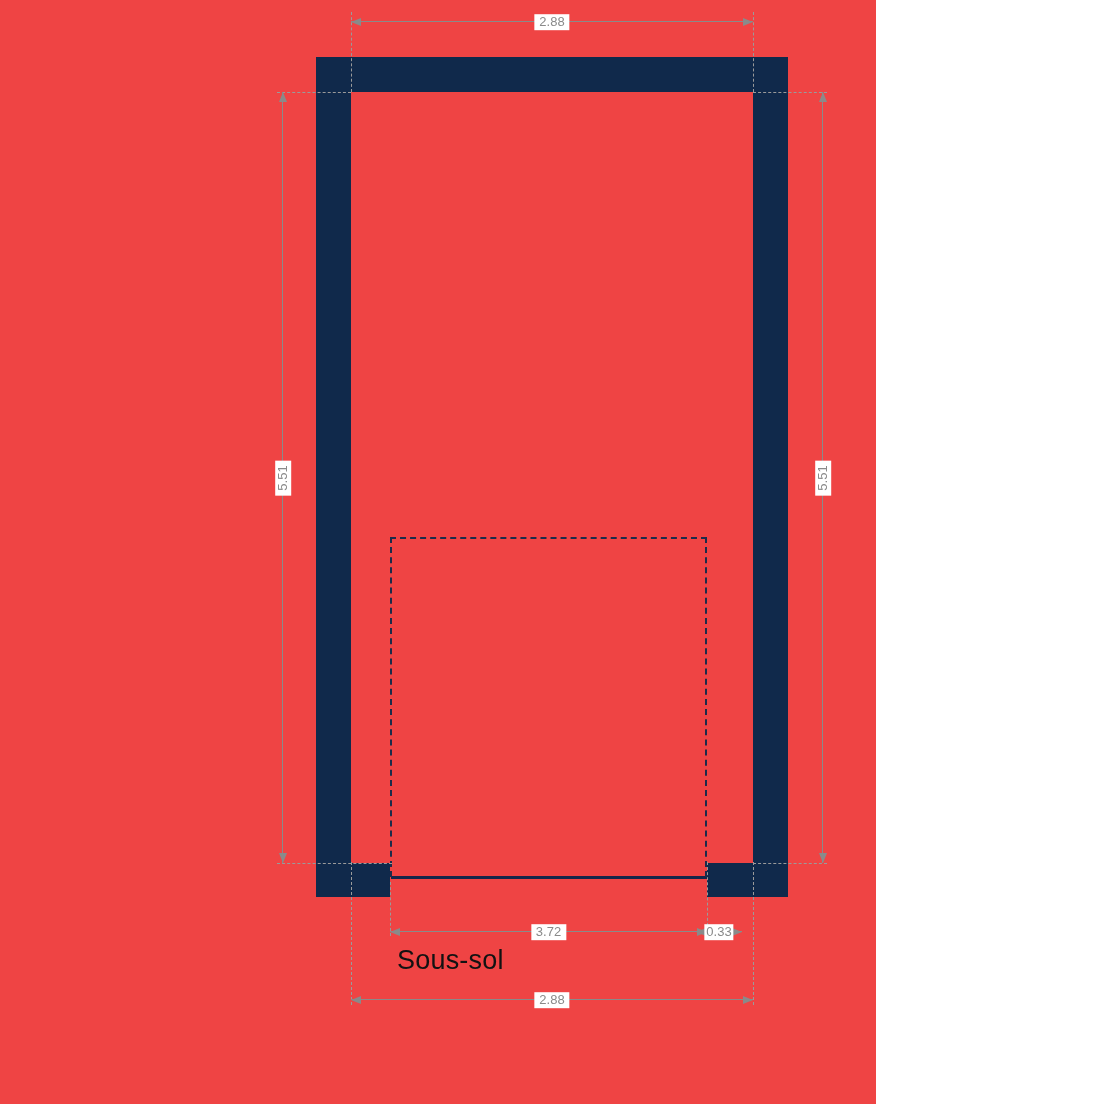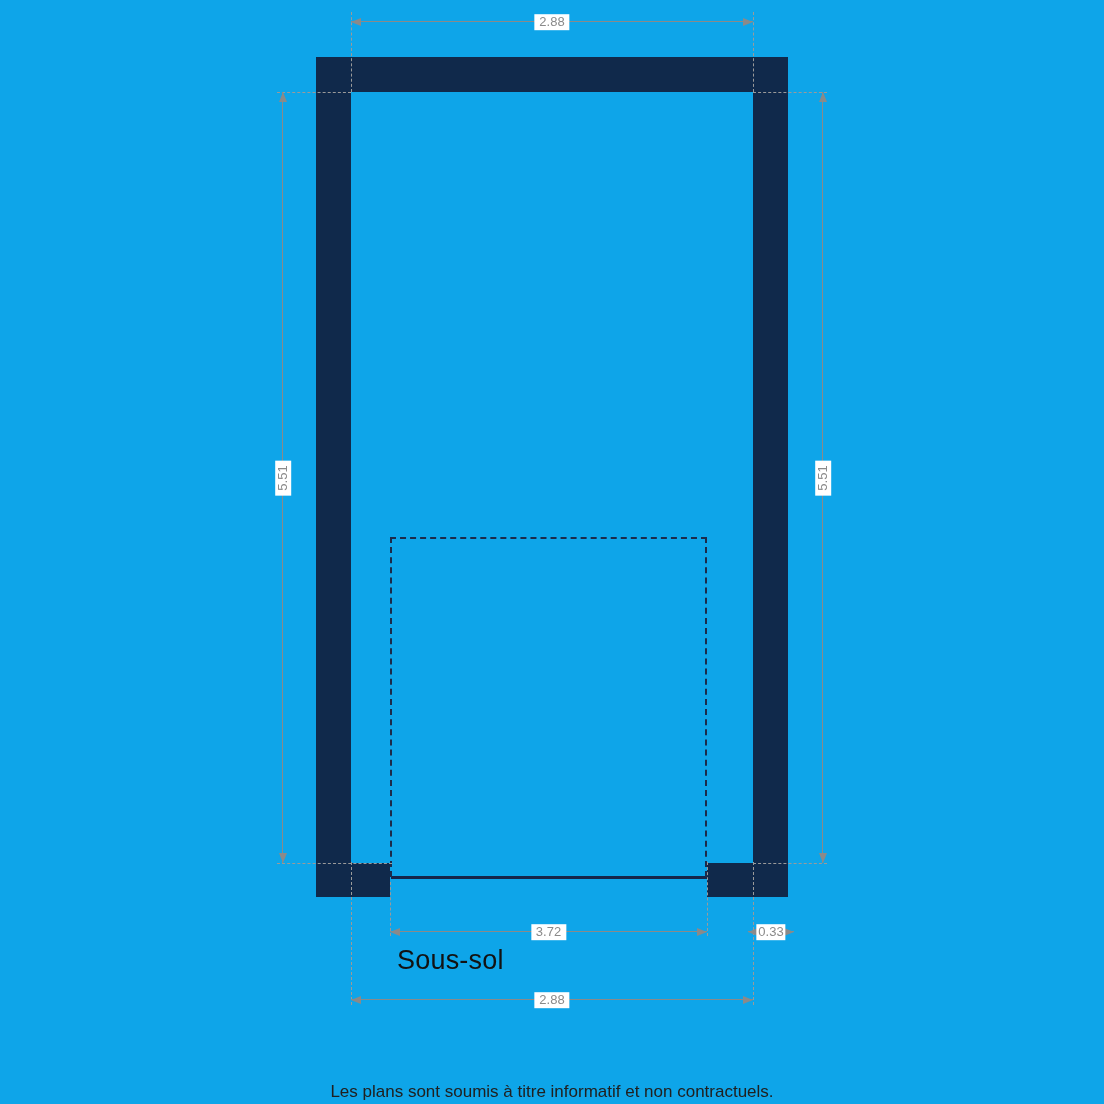--- a/index.html
+++ b/index.html
@@ -1,20 +1,20 @@
 <!DOCTYPE html>
 <html><head>
 <meta charset="utf-8">
 <style>
   html, body { margin: 0; padding: 0; background: #ffffff; }
   .canvas {
     position: relative;
-    width: 1104px;
+    width: 876px;
     height: 1104px;
-    background: #0ea5e9;
+    background: #ef4444;
     overflow: hidden;
     font-family: "Liberation Sans", sans-serif;
   }
   
   .wall { position: absolute; background: #10294b; z-index: 1; }
   
   .door-line { position: absolute; background: #15264a; z-index: 2; }
   
   .parking {
     position: absolute;
@@ -109,24 +109,23 @@
     <i class="arr arr-down"></i>
     <span class="dim-label">5.51</span>
   </div>
 
   <div class="dim dim-h" style="left:390px; top:931px; width:317px;">
     <i class="arr arr-left"></i>
     <i class="arr arr-right"></i>
     <span class="dim-label">3.72</span>
   </div>
 
-  <div class="dim dim-h dim-narrow" style="left:748px; top:931px; width:46px;">
+  <div class="dim dim-h dim-narrow" style="left:696px; top:931px; width:46px;">
     <i class="arr arr-left"></i>
     <i class="arr arr-right"></i>
     <span class="dim-label">0.33</span>
   </div>
 
 
   <div class="floor-title">Sous-sol</div>
 
-  <div class="footer">Les plans sont soumis à titre informatif et non contractuels.</div>
 
 </div>
 
 </body></html>

